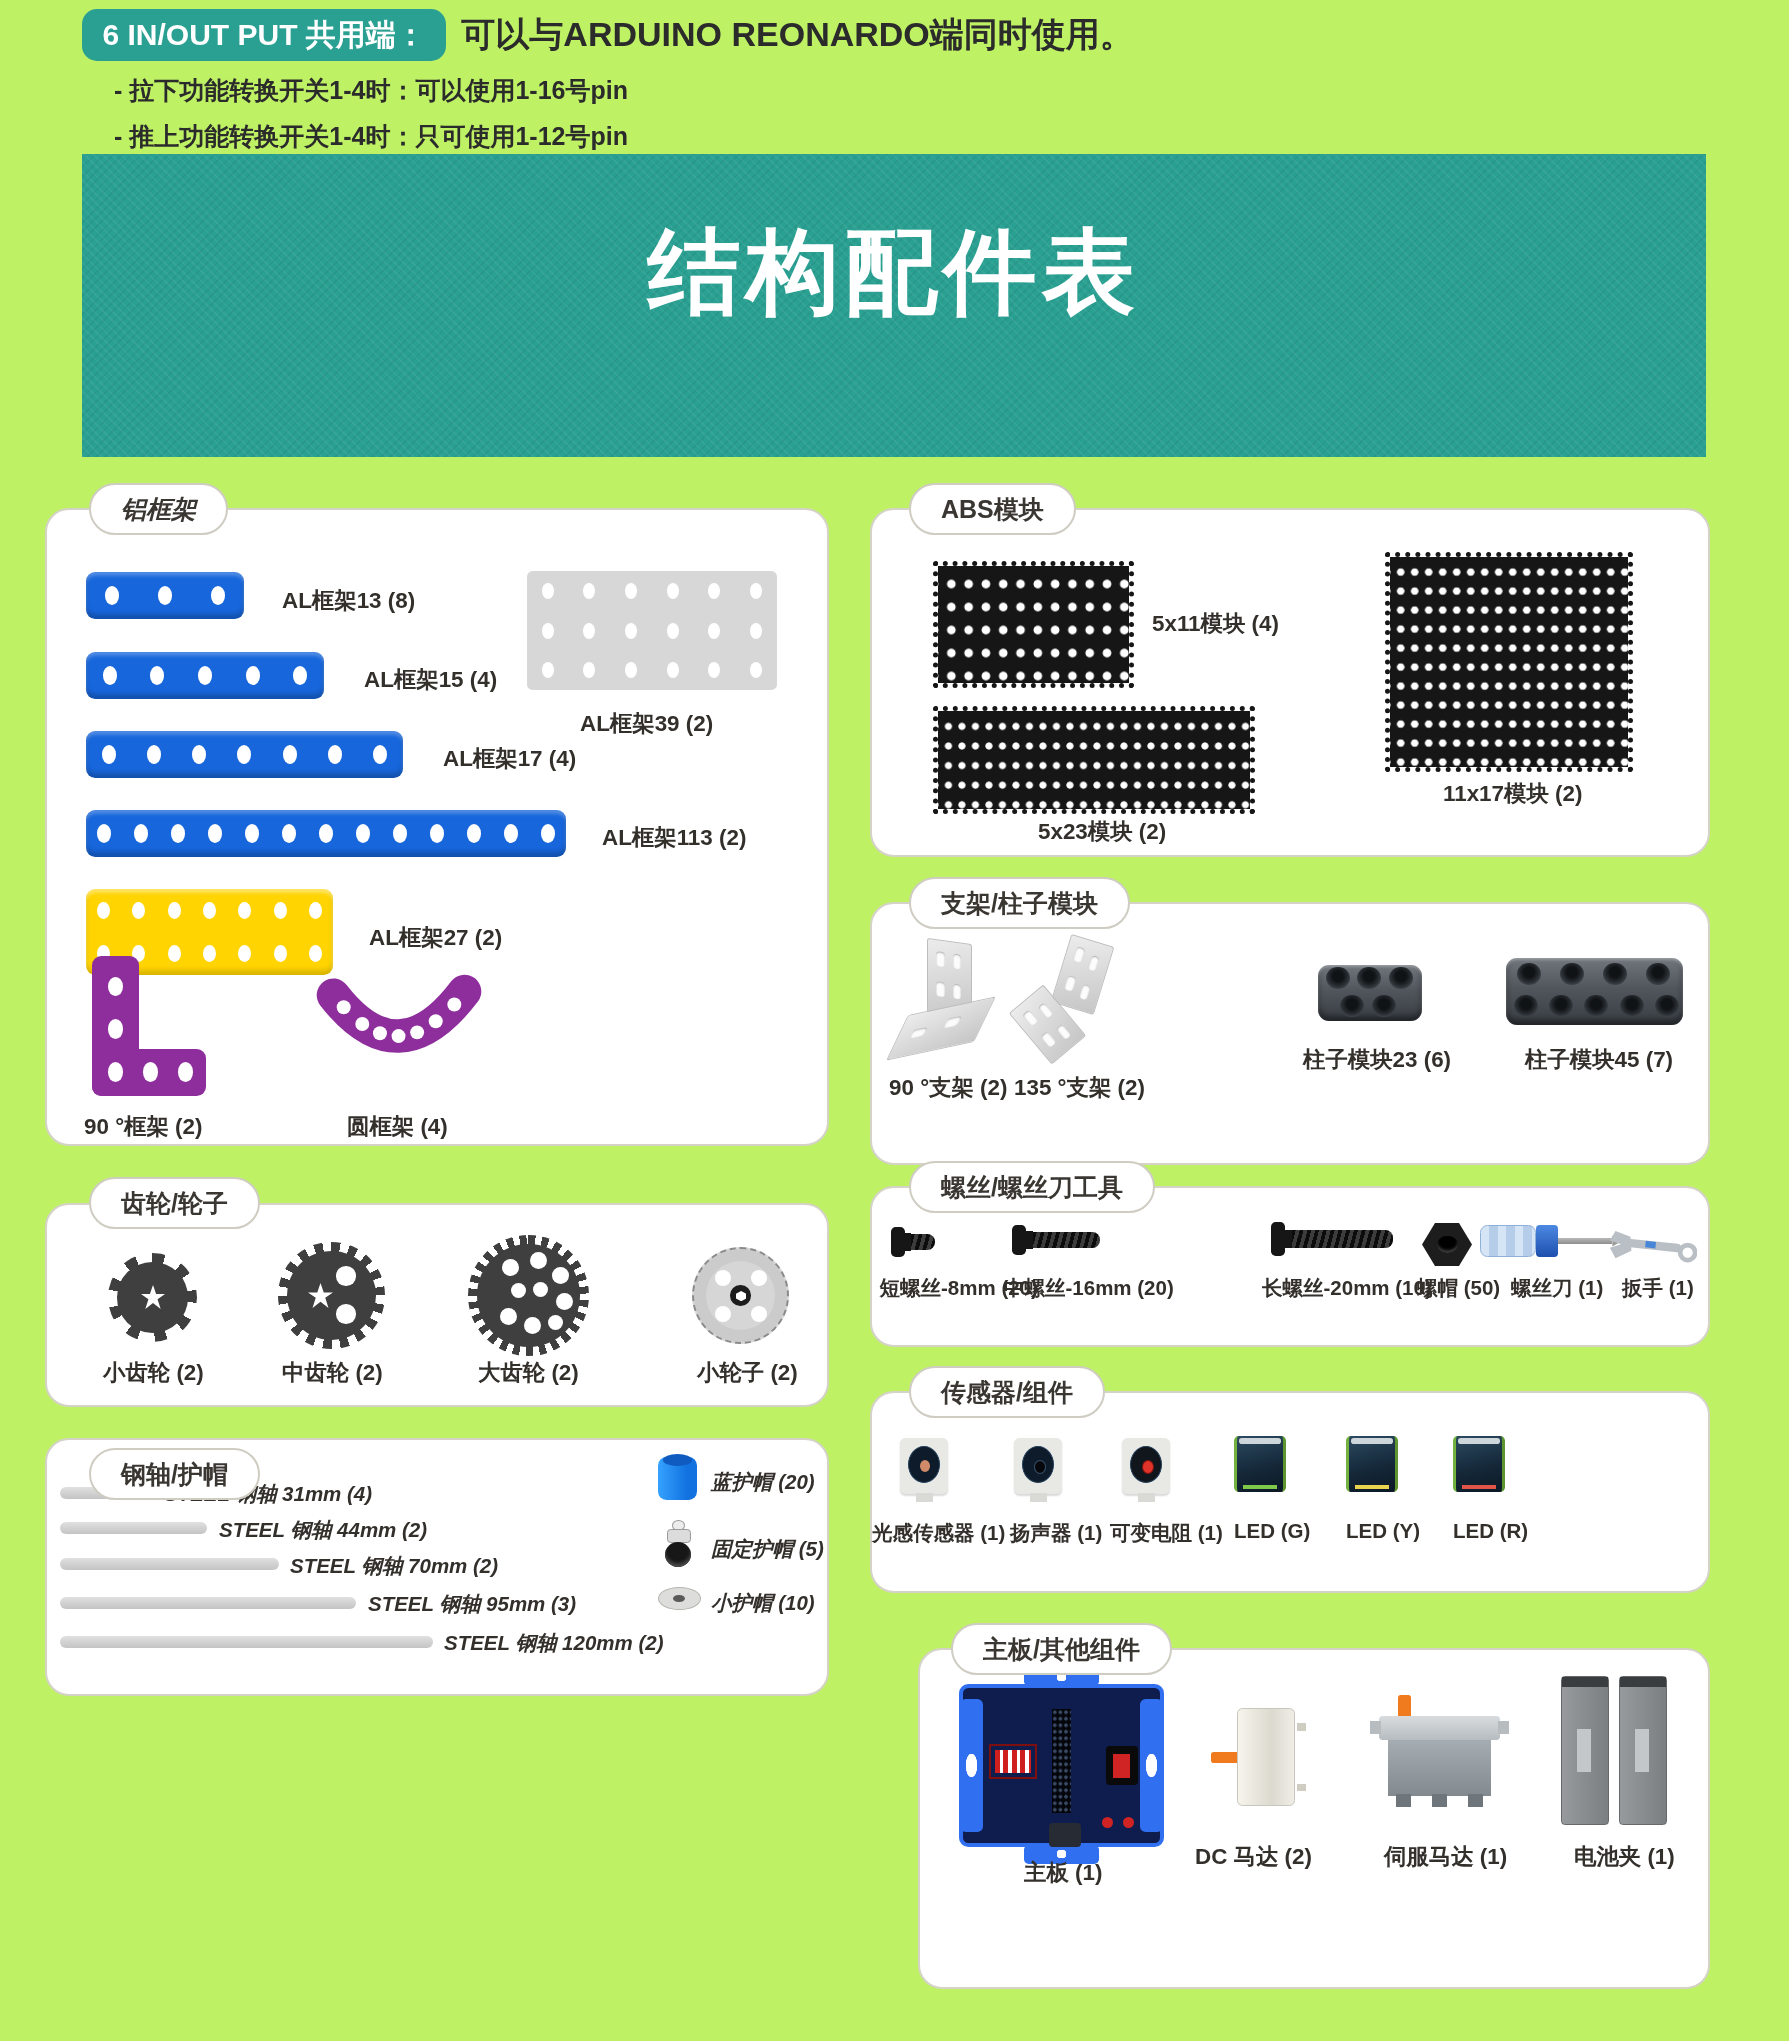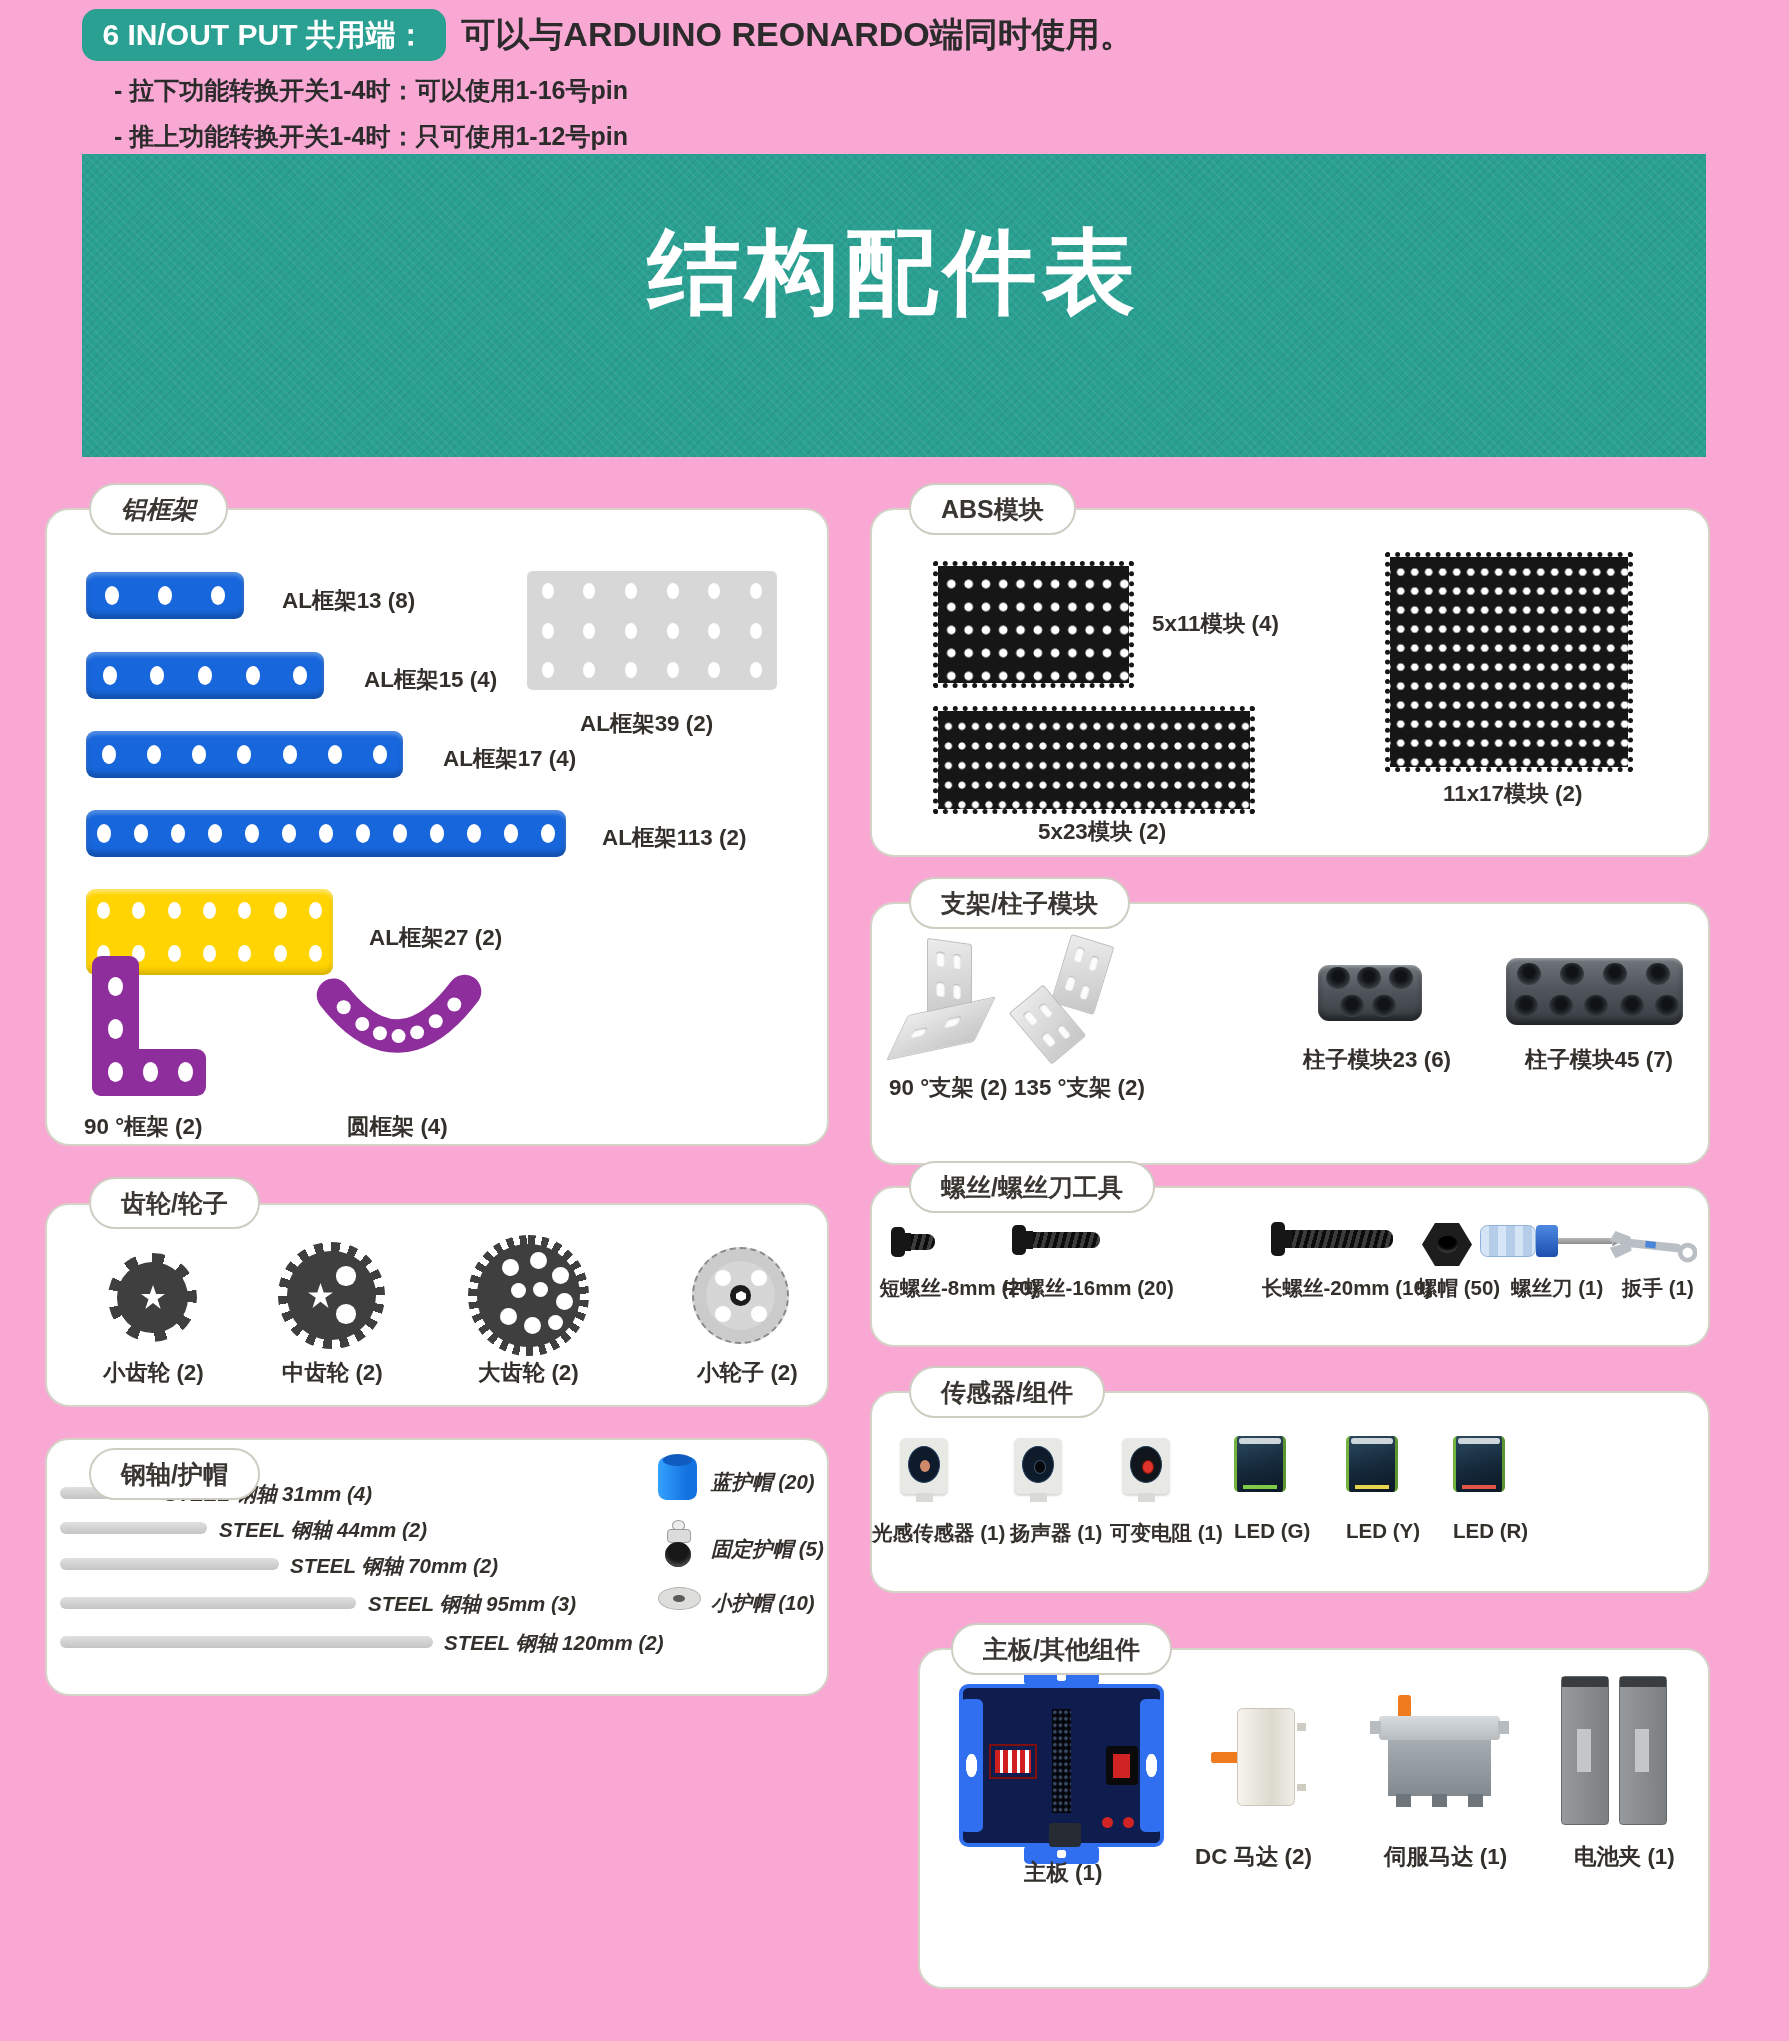--- a/index.html
+++ b/index.html
@@ -1,16 +1,16 @@
 <!DOCTYPE html>
 <html style="font-size:15px"><head>
 <meta charset="utf-8">
 <style>
   html,body{margin:0;padding:0;background:#fff;}
-  #page{position:relative;width:1790px;height:2042px;background:#f9a8d4;overflow:hidden;
+  #page{position:relative;width:1790px;height:2042px;background:#bef264;overflow:hidden;
         font-family:"Liberation Sans","DejaVu Sans",sans-serif;color:#33302c;}
 
   
   .header{position:absolute;left:82px;top:9.3px;}
   .h-line1{display:flex;align-items:center;gap:15px;font-weight:bold;font-size:34px;color:#2b2b2b;}
   .h-badge{background:#2aa092;color:#fff;font-size:30px;font-weight:bold;padding:5.6px 20.5px;border-radius:15px;white-space:nowrap;}
   .h-line{font-weight:bold;font-size:25px;color:#2b2b2b;margin:13px 0 0 32px;white-space:nowrap;}
 
   
   .banner{position:absolute;left:82px;top:154px;width:1624px;height:303px;background:#2aa092;

